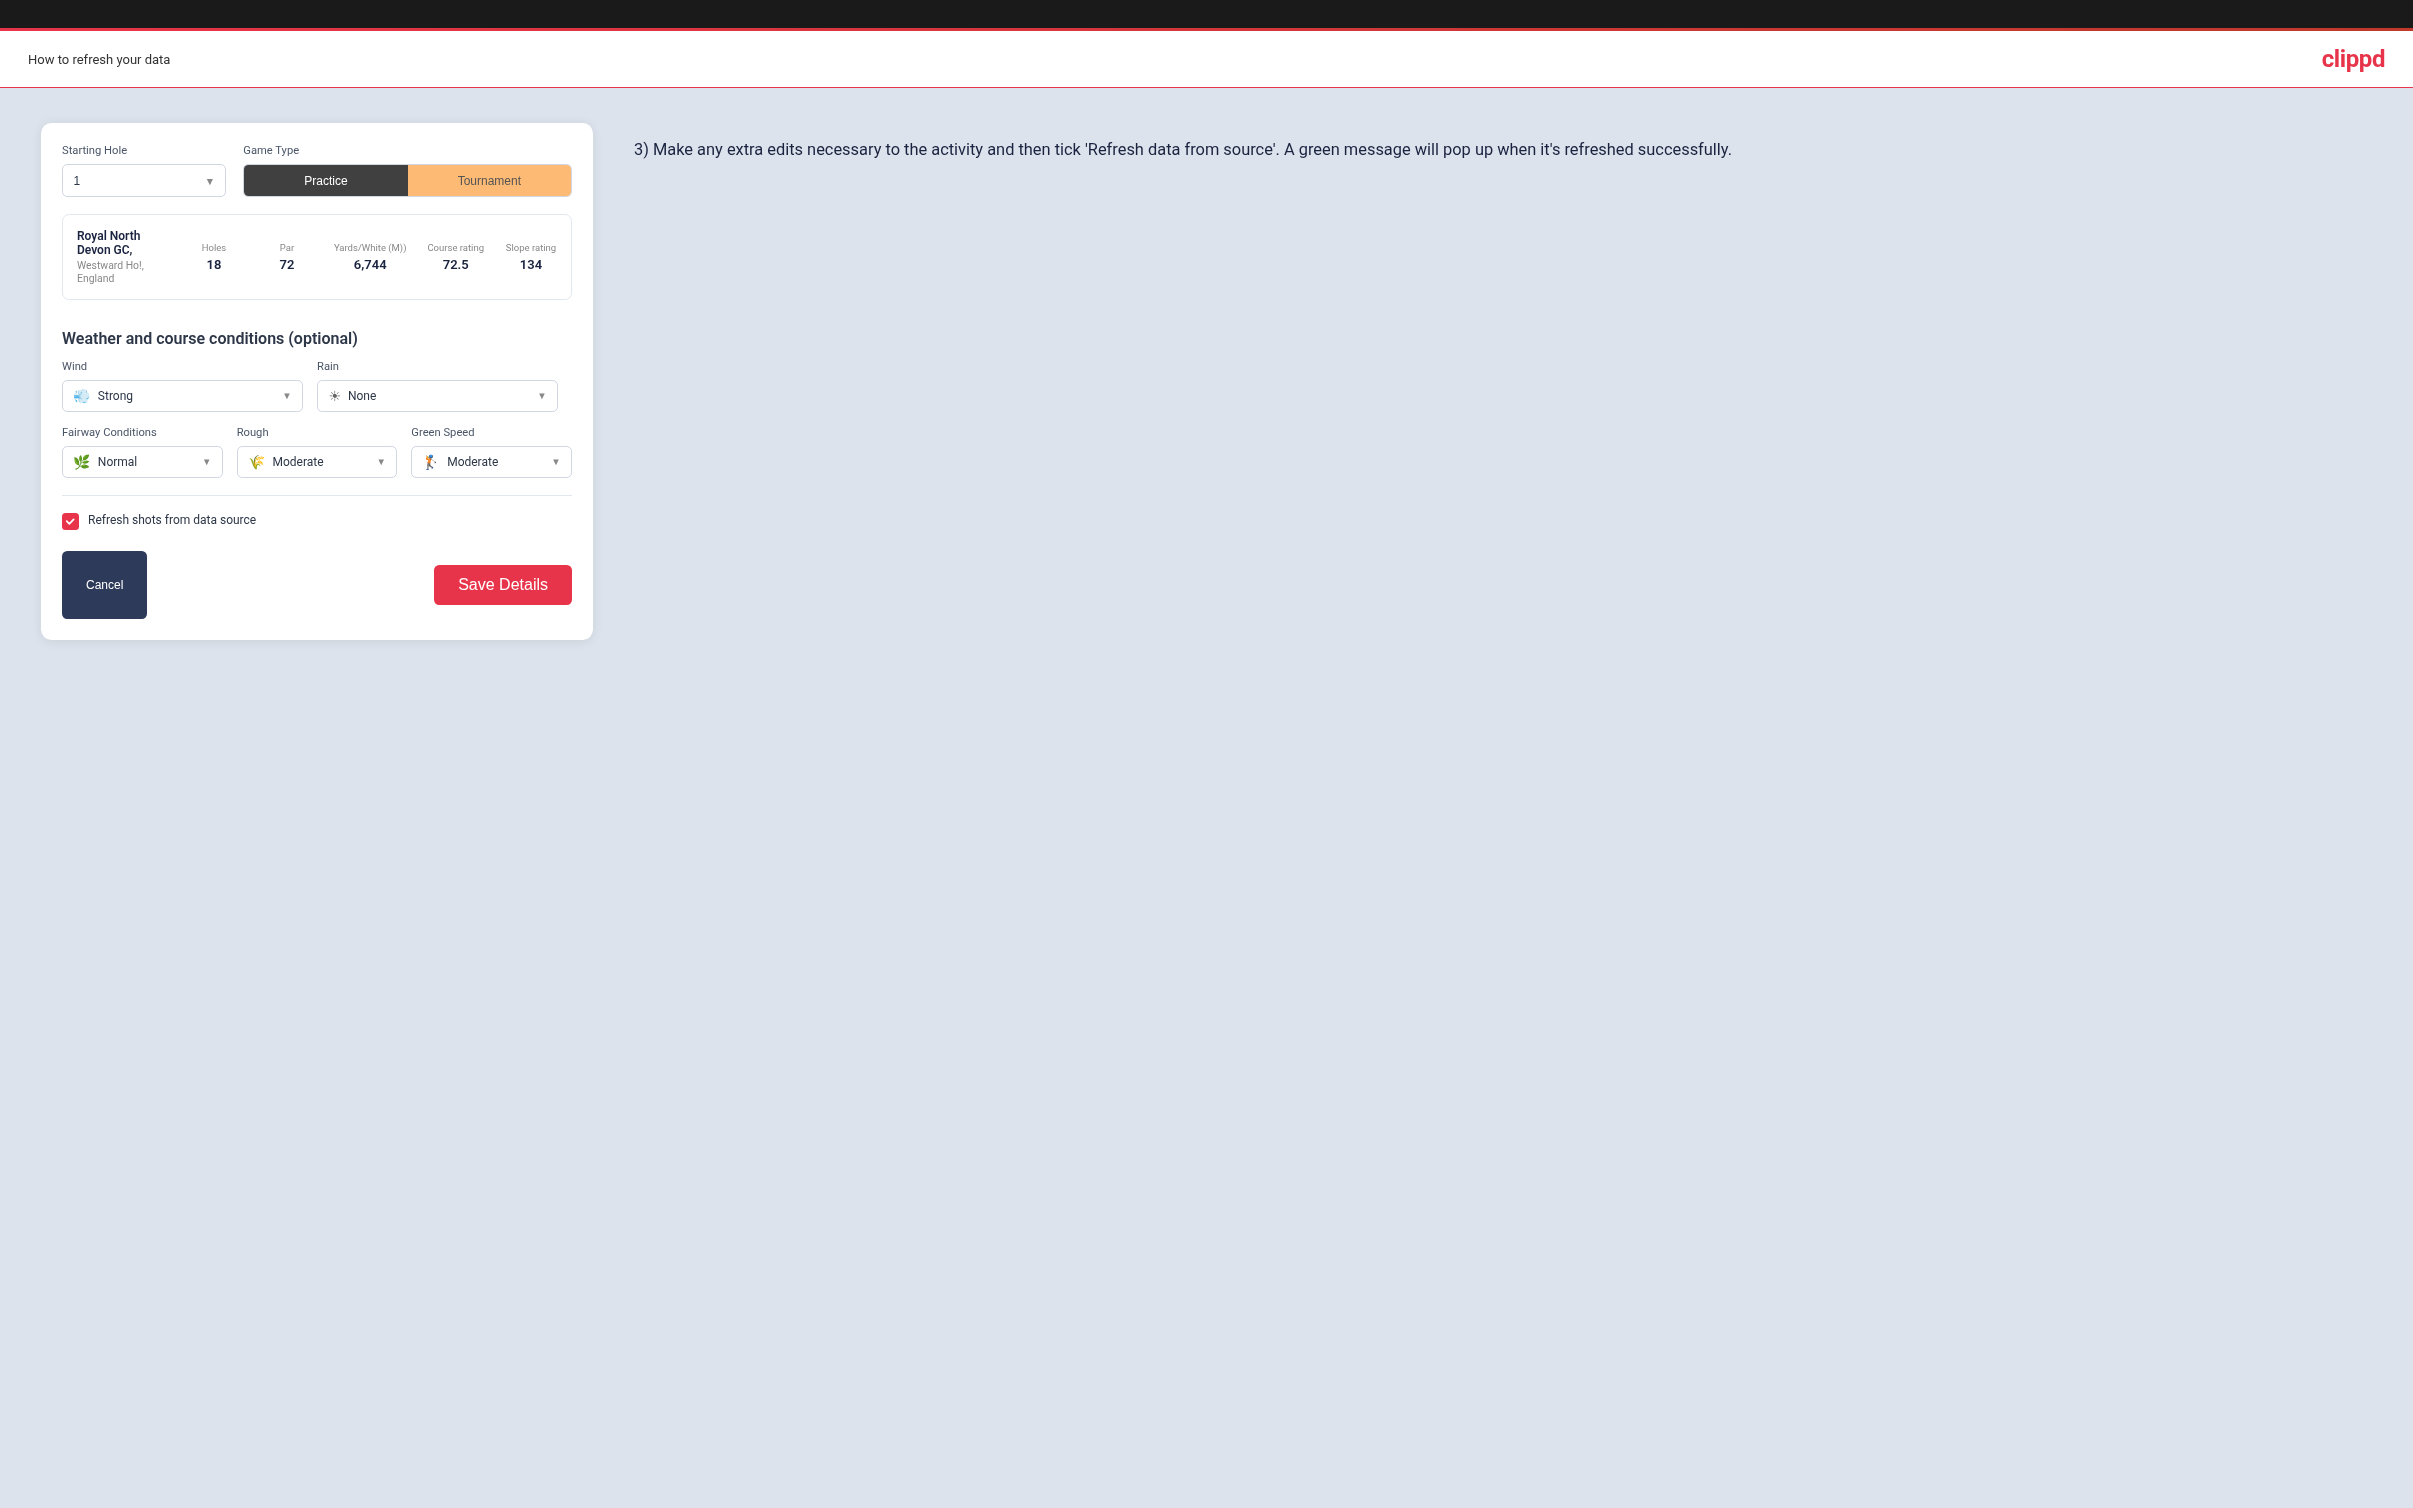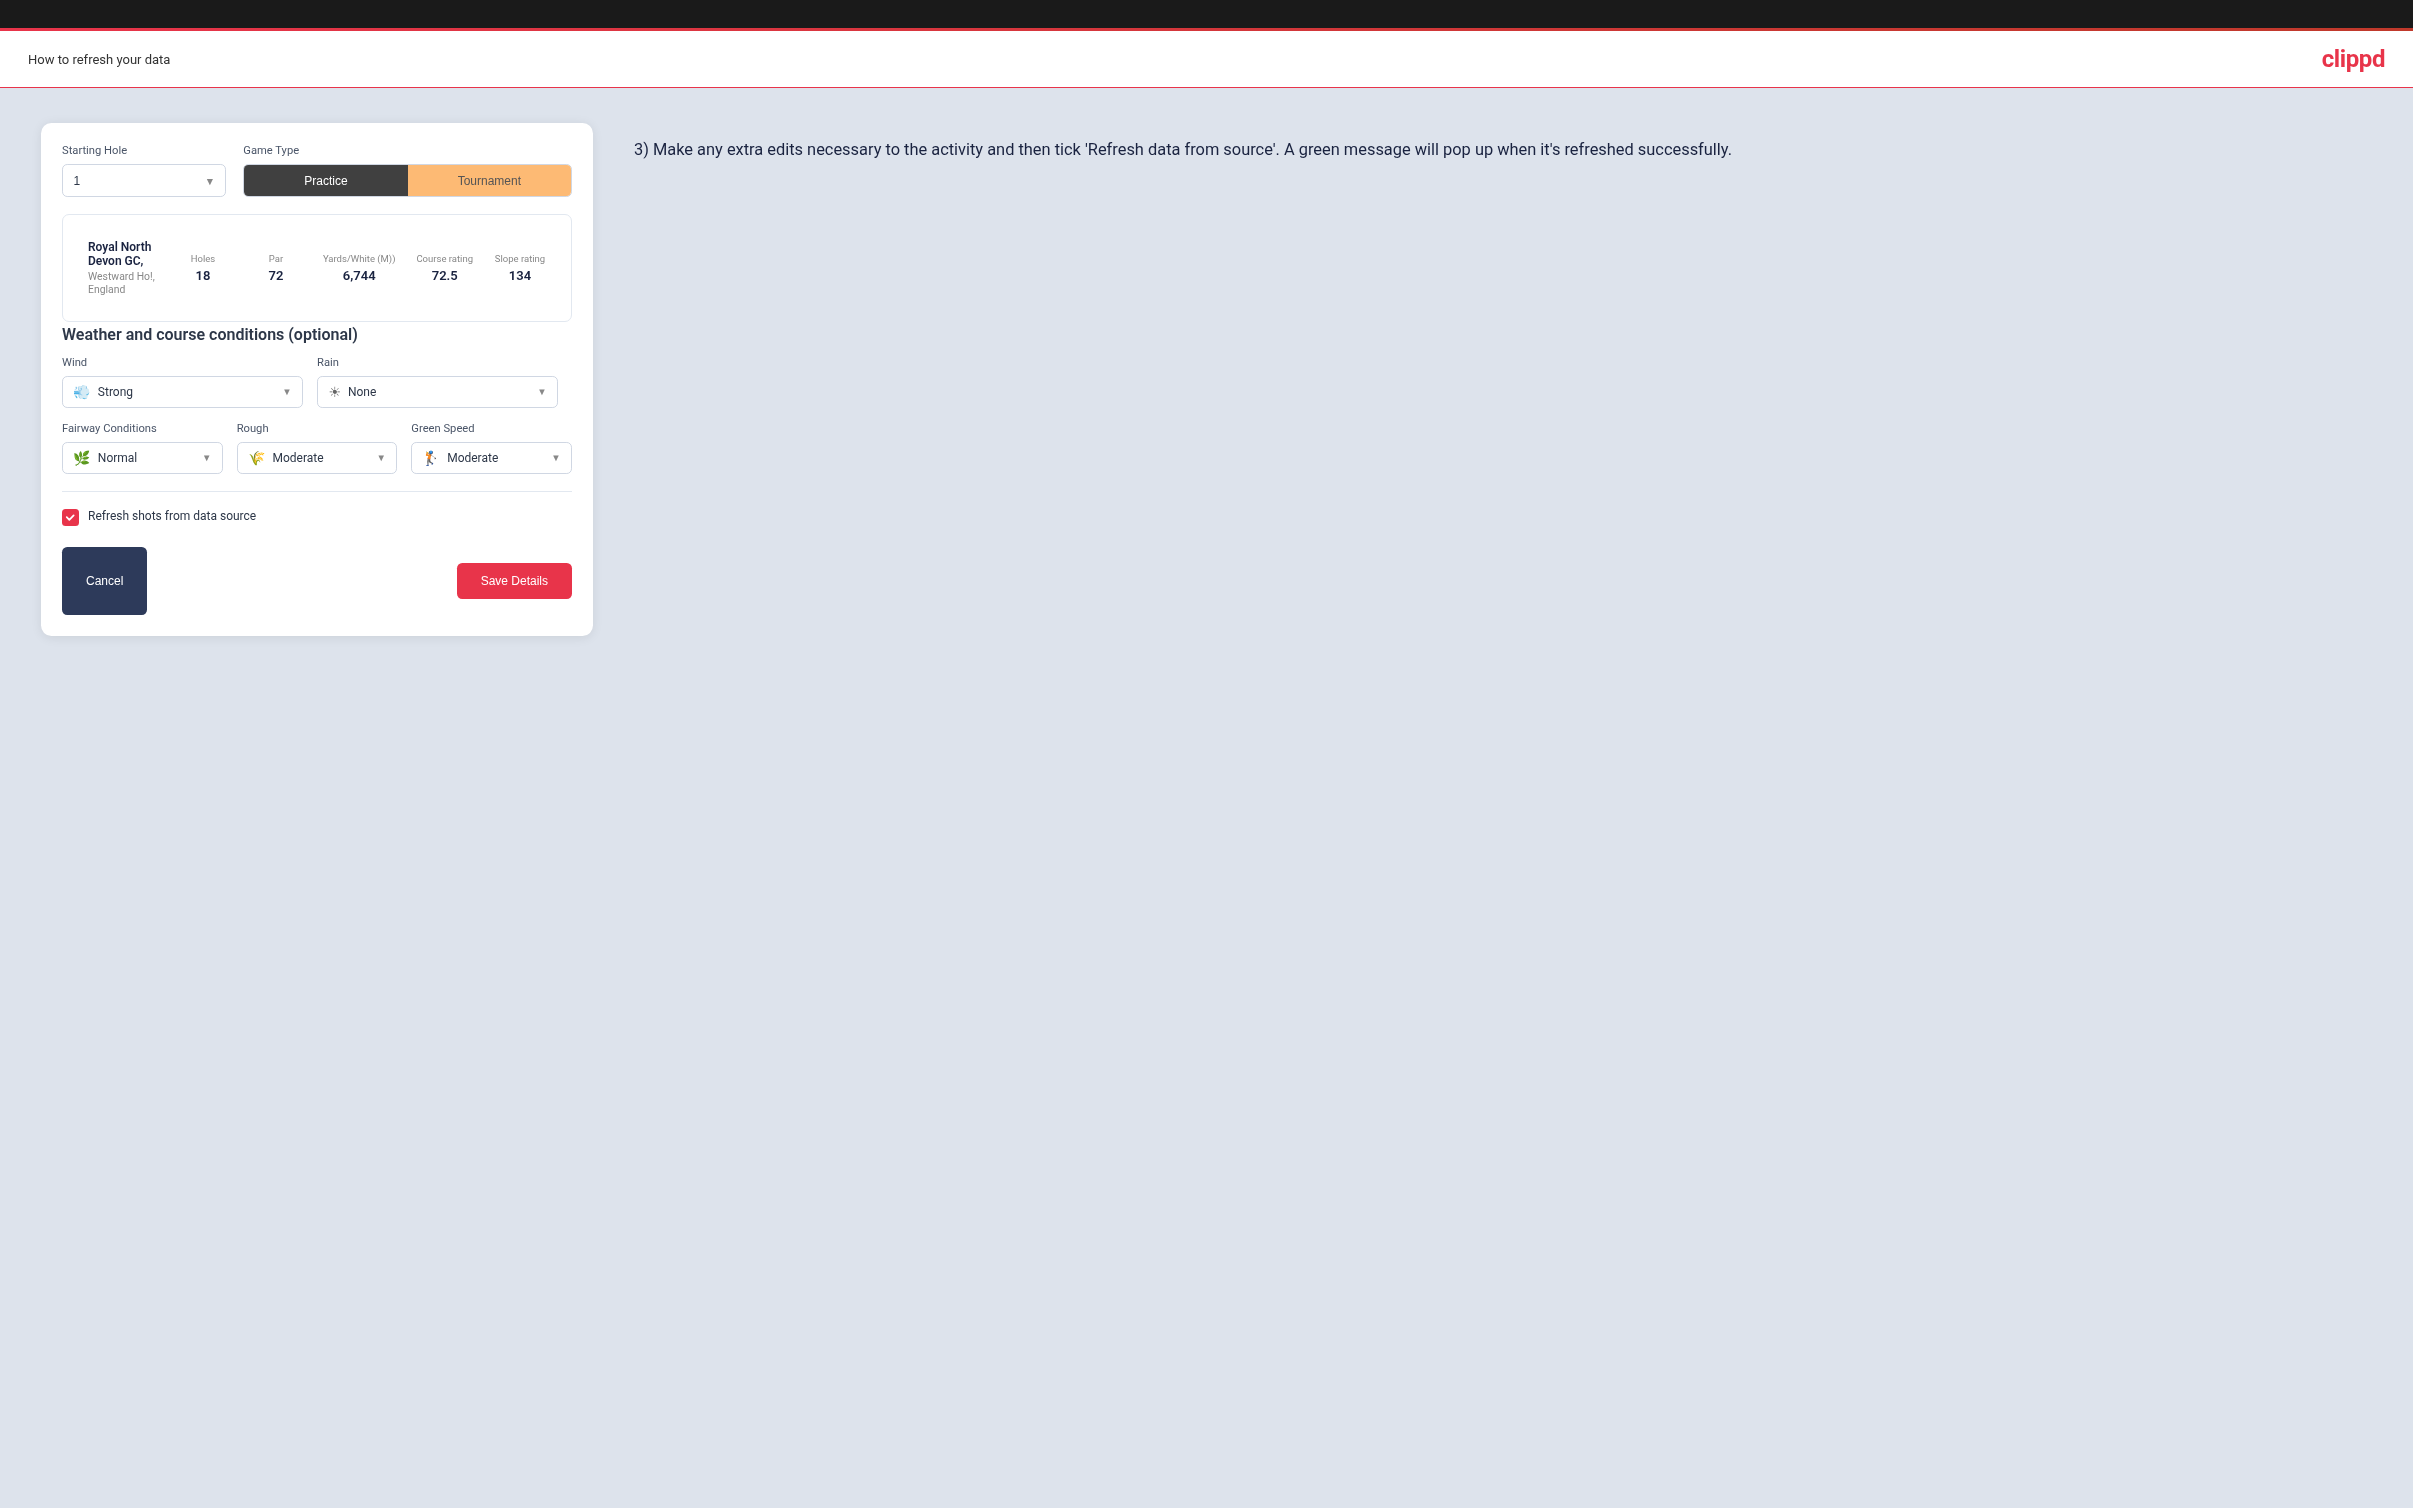--- a/index.html
+++ b/index.html
@@ -158,22 +158,22 @@
     }
 
     .game-type-btn.inactive {
       background: #fdba74;
       color: #555;
     }
 
     .course-card {
       border: 0.9px solid #e2e8f0;
       border-radius: 7px;
-      padding: 25px;
-      margin-bottom: 3px;
+      padding: 14px;
+      margin-bottom: 29px;
     }
 
     .course-info-row {
       display: flex;
       align-items: center;
       gap: 21px;
     }
 
     .course-name-block {
       flex: 1;
@@ -304,21 +304,21 @@
       cursor: pointer;
       text-align: center;
     }
 
     .btn-save {
       background: #e8344a;
       color: #fff;
       border: none;
       border-radius: 5.2px;
       padding: 11px 24px;
-      font-size: 12px;
+      font-size: 16px;
       font-weight: 500;
       cursor: pointer;
     }
 
     .instruction-panel {
       flex: 1;
       padding-top: 14px;
     }
 
     .instruction-text {

